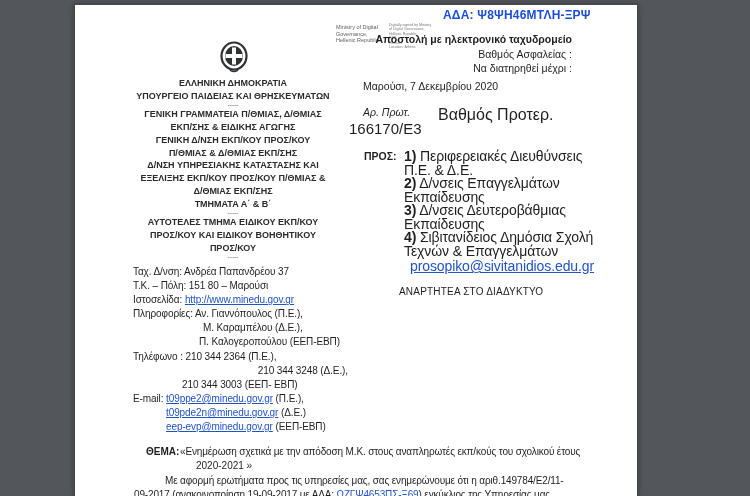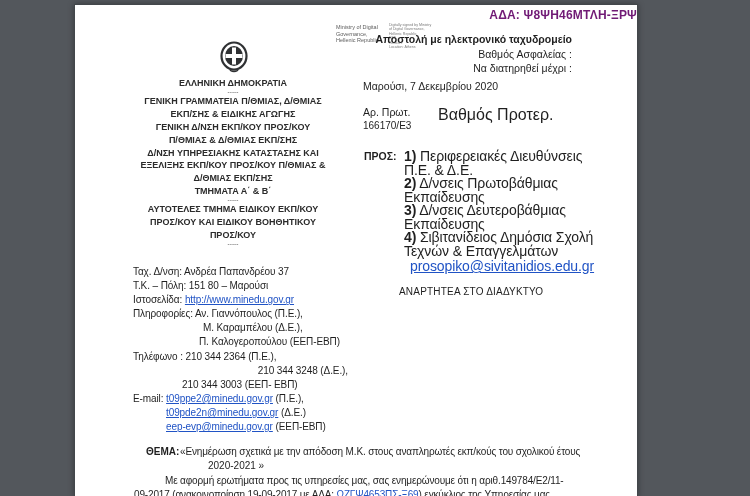--- a/index.html
+++ b/index.html
@@ -14,50 +14,50 @@
     position:absolute;left:74px;top:4px;width:562px;height:492px;
     background:var(--page,#ffffff);
     border:1px solid #43474b;border-bottom:none;
     box-shadow:0 0 6px rgba(0,0,0,.35);
     overflow:hidden;
   }
   .abs{position:absolute;}
   .lnk{color:var(--link,#2053c5);text-decoration:underline;cursor:pointer;}
   
   .ada{left:368px;top:3px;width:194px;font-size:12px;font-weight:700;
-       letter-spacing:.2px;color:#701a75;text-align:right;white-space:nowrap;}
+       letter-spacing:.2px;color:#1d4ed8;text-align:left;white-space:nowrap;}
   .signer{left:261px;top:19px;width:60px;font-size:5.5px;line-height:6.5px;color:#5c5c5c;}
   .sigdetail{left:314px;top:18px;width:50px;font-size:3.6px;line-height:4.4px;color:#7a7a7a;}
   .secblock{left:263px;top:27px;width:234px;text-align:right;font-size:10.5px;line-height:14.5px;white-space:nowrap;}
   .secblock .b1{font-weight:700;}
   .placedate{left:288px;top:75px;font-size:10.5px;white-space:nowrap;}
-  .protlabel{left:288px;top:101px;font-size:10.5px;white-space:nowrap;}
+  .protlabel{left:288px;top:101px;font-size:10.5px;white-space:nowrap;font-style:italic;}
   .priolabel{left:363px;top:101px;font-size:16px;white-space:nowrap;}
-  .protnum{left:288px;top:115px;font-size:10px;white-space:nowrap;text-align:center;}
+  .protnum{left:274px;top:115px;font-size:15px;white-space:nowrap;text-align:center;}
   
   .tolabel{left:289px;top:145px;font-size:10.5px;font-weight:700;}
   .toitems{left:329px;top:145px;width:198px;font-size:14px;line-height:13.5px;letter-spacing:-.1px;}
   .toitems .num{font-weight:700;}
   .toemail{margin-top:2px;margin-left:6px;}
   .anartitea{left:324px;top:281px;font-size:10px;letter-spacing:.2px;white-space:nowrap;}
   
   .emblem{left:144px;top:34px;width:30px;height:38px;}
   .hdr{left:50px;top:72px;width:216px;text-align:center;font-weight:700;
        font-size:9px;line-height:12.9px;color:#2b2b2b;white-space:nowrap;}
   .hdr .sep{height:5px;line-height:4px;font-size:6.5px;font-weight:400;color:#555;}
   
   .contact{left:58px;top:260px;width:215px;font-size:10px;line-height:14.1px;
            letter-spacing:-.1px;white-space:nowrap;}
   .ind70{padding-left:70px;} .ind66{padding-left:66px;}
   .ind49{padding-left:49px;} .ind51{padding-left:51px;text-align:right;}
   .ind33{padding-left:33px;}
   
   .subjlabel{left:59px;top:441px;font-size:10px;font-weight:700;margin-left:12px;}
   .subjline1{left:105px;top:441px;font-size:10px;letter-spacing:-.15px;white-space:nowrap;}
-  .subjline2{left:121px;top:455px;font-size:10px;white-space:nowrap;margin-left:12px;}
+  .subjline2{left:121px;top:455px;font-size:10px;white-space:nowrap;}
   .bodyline1{left:90px;top:470px;font-size:10px;letter-spacing:-.15px;white-space:nowrap;text-align:center;}
   .bodyline2{left:59px;top:484px;font-size:10px;letter-spacing:-.15px;white-space:nowrap;}
 </style>
 </head>
 <body>
 
 <div class="stage">
   <div class="page">
 
     <div class="abs ada">ΑΔΑ: Ψ8ΨΗ46ΜΤΛΗ-ΞΡΨ</div>
@@ -83,39 +83,40 @@
     </div>
 
     <div class="abs placedate">Μαρούσι,  7  Δεκεμβρίου  2020</div>
     <div class="abs protlabel">Αρ. Πρωτ.</div>
     <div class="abs priolabel">Βαθμός Προτερ.</div>
     <div class="abs protnum">166170/Ε3</div>
 
     <div class="abs tolabel">ΠΡΟΣ:</div>
     <div class="abs toitems">
       <div><span class="num">1)</span><span> Περιφερειακές Διευθύνσεις Π.Ε. &amp; Δ.Ε.</span></div>
-      <div><span class="num">2)</span><span> Δ/νσεις Πρωτοβάθμιας Εκπαίδευσης</span></div>
+      <div><span class="num">2)</span><span> Δ/νσεις Επαγγελμάτων Εκπαίδευσης</span></div>
       <div><span class="num">3)</span><span> Δ/νσεις Δευτεροβάθμιας Εκπαίδευσης</span></div>
       <div><span class="num">4)</span><span> Σιβιτανίδειος Δημόσια Σχολή Τεχνών &amp; Επαγγελμάτων</span></div>
       <div class="toemail"><span class="lnk">prosopiko@sivitanidios.edu.gr</span></div>
     </div>
     <div class="abs anartitea">ΑΝΑΡΤΗΤΕΑ ΣΤΟ ΔΙΑΔΥΚΤΥΟ</div>
 
     <div class="abs emblem">
       <svg width="30" height="38" viewBox="0 0 30 38">
         <ellipse cx="15" cy="17" rx="12.5" ry="13.5" fill="none" stroke="#2f3133" stroke-width="2.2"></ellipse>
         <ellipse cx="15" cy="17" rx="9" ry="10" fill="#2f3133"></ellipse>
         <rect x="13" y="8.5" width="4" height="17" fill="#fff"></rect>
         <rect x="6.5" y="15" width="17" height="4" fill="#fff"></rect>
         <path d="M10 30 Q15 33 20 30 L19 32 Q15 34.5 11 32 Z" fill="#2f3133"></path>
       </svg>
     </div>
 
     <div class="abs hdr">
       <div>ΕΛΛΗΝΙΚΗ ΔΗΜΟΚΡΑΤΙΑ</div>
+      <div>ΥΠΟΥΡΓΕΙΟ ΠΑΙΔΕΙΑΣ ΚΑΙ ΘΡΗΣΚΕΥΜΑΤΩΝ</div>
       <div class="sep">-----</div>
       <div>ΓΕΝΙΚΗ ΓΡΑΜΜΑΤΕΙΑ Π/ΘΜΙΑΣ, Δ/ΘΜΙΑΣ</div>
       <div>ΕΚΠ/ΣΗΣ &amp; ΕΙΔΙΚΗΣ ΑΓΩΓΗΣ</div>
       <div>ΓΕΝΙΚΗ Δ/ΝΣΗ ΕΚΠ/ΚΟΥ ΠΡΟΣ/ΚΟΥ</div>
       <div>Π/ΘΜΙΑΣ &amp; Δ/ΘΜΙΑΣ ΕΚΠ/ΣΗΣ</div>
       <div>Δ/ΝΣΗ ΥΠΗΡΕΣΙΑΚΗΣ ΚΑΤΑΣΤΑΣΗΣ ΚΑΙ</div>
       <div>ΕΞΕΛΙΞΗΣ ΕΚΠ/ΚΟΥ ΠΡΟΣ/ΚΟΥ Π/ΘΜΙΑΣ &amp;</div>
       <div>Δ/ΘΜΙΑΣ ΕΚΠ/ΣΗΣ</div>
       <div>ΤΜΗΜΑΤΑ Α΄ &amp; Β΄</div>
       <div class="sep">-----</div>

